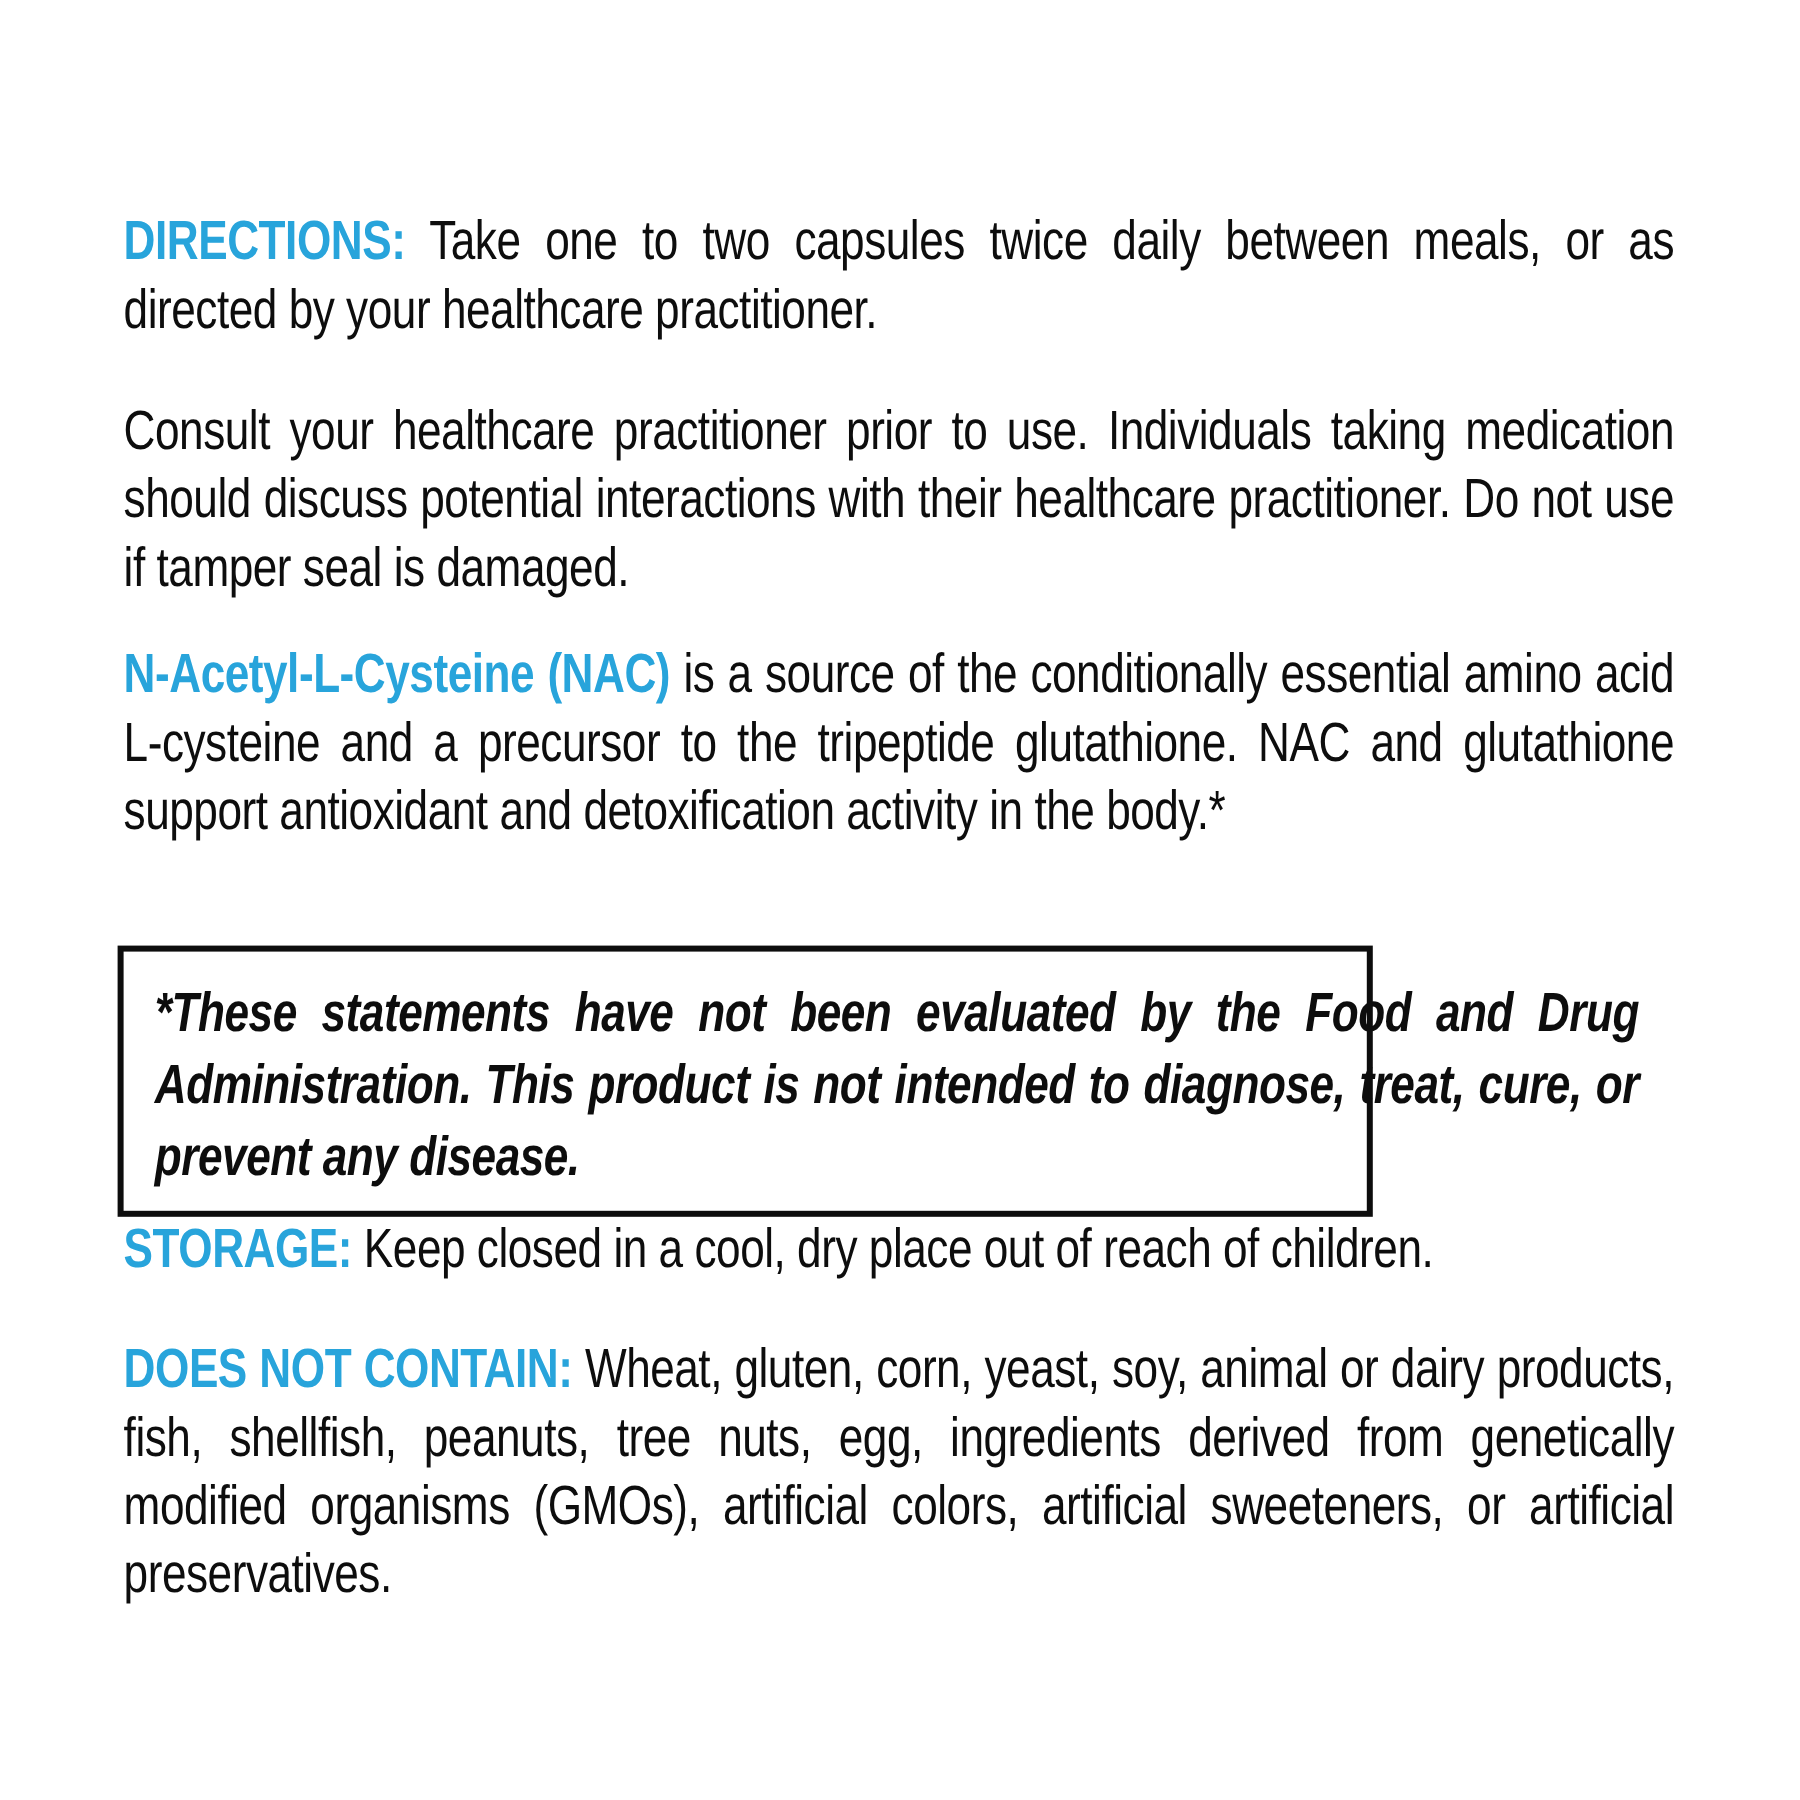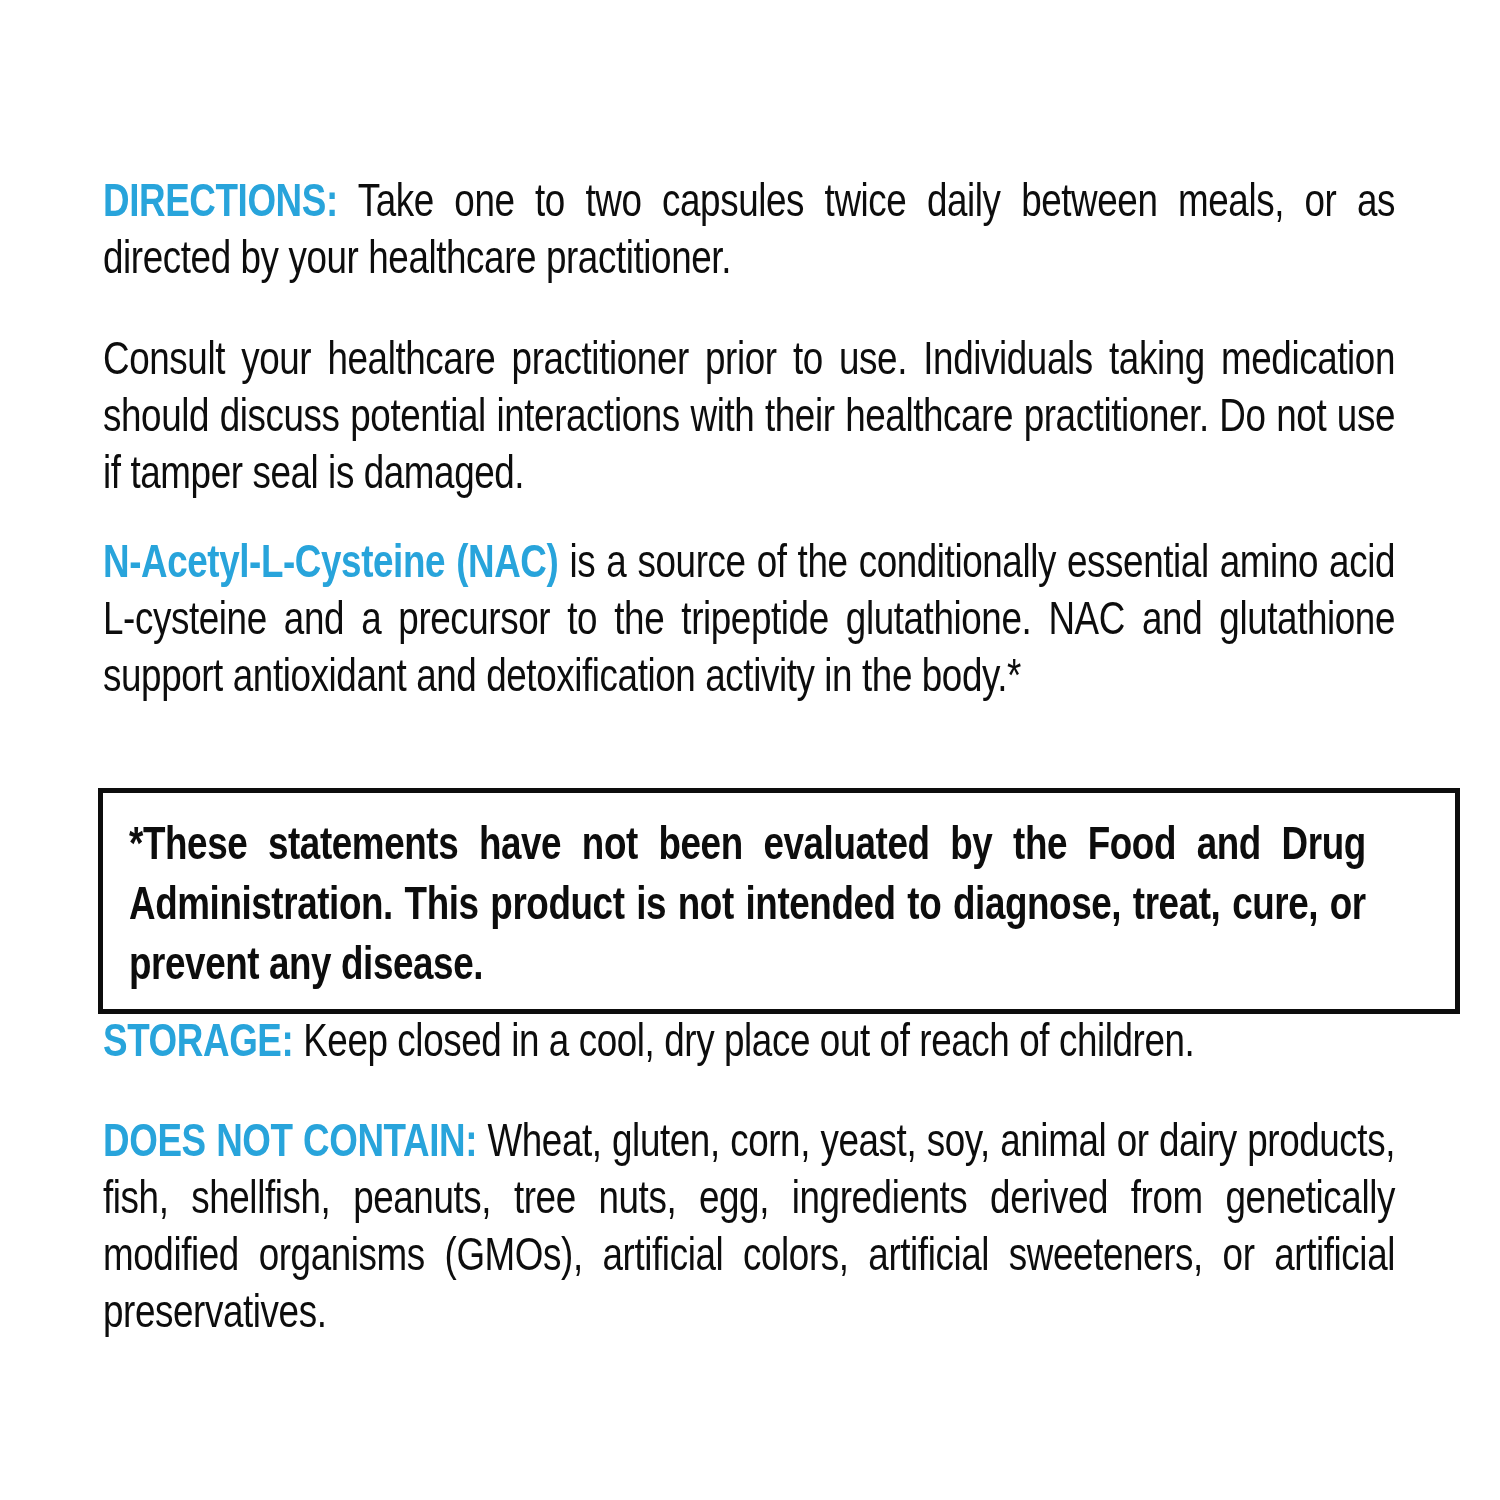--- a/index.html
+++ b/index.html
@@ -35,23 +35,24 @@
     color: var(--accent);
   }
   .body-text { color: var(--ink); }
   #sec-directions { top: 172px; }
   #sec-consult    { top: 330px; }
   #sec-nac        { top: 533px; }
   #fda-box {
     position: absolute;
     left: 98px;
     top: 788px;
-    width: 1362px;
+    width: 1046px;
     border: 5px solid #0d0d0d;
     padding: 20px 16px 16px 26px;
+    font-style: italic;
   }
   #fda-box .cond {
     width: 1546px;
     font-weight: bold;
     line-height: 60px;
   }
   #sec-storage { top: 1012px; }
   #sec-dnc     { top: 1112px; }
 </style>
 </head>

